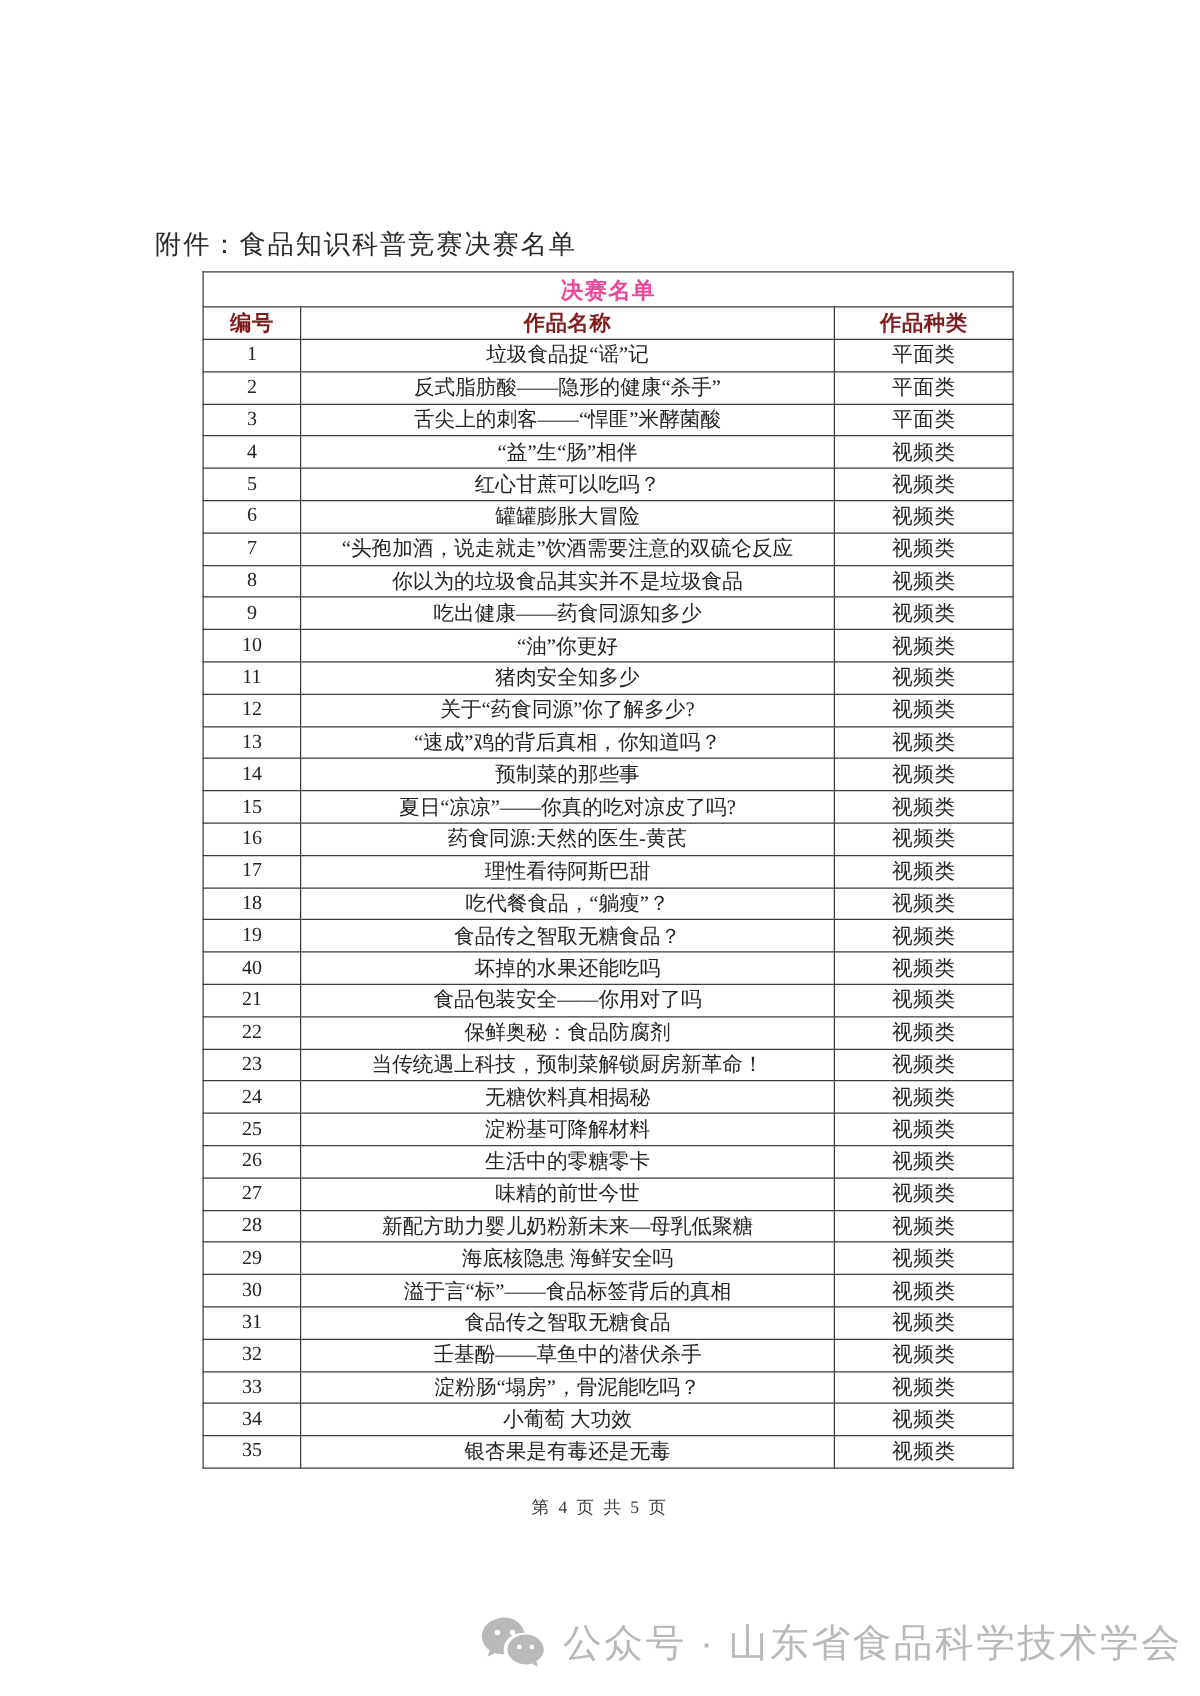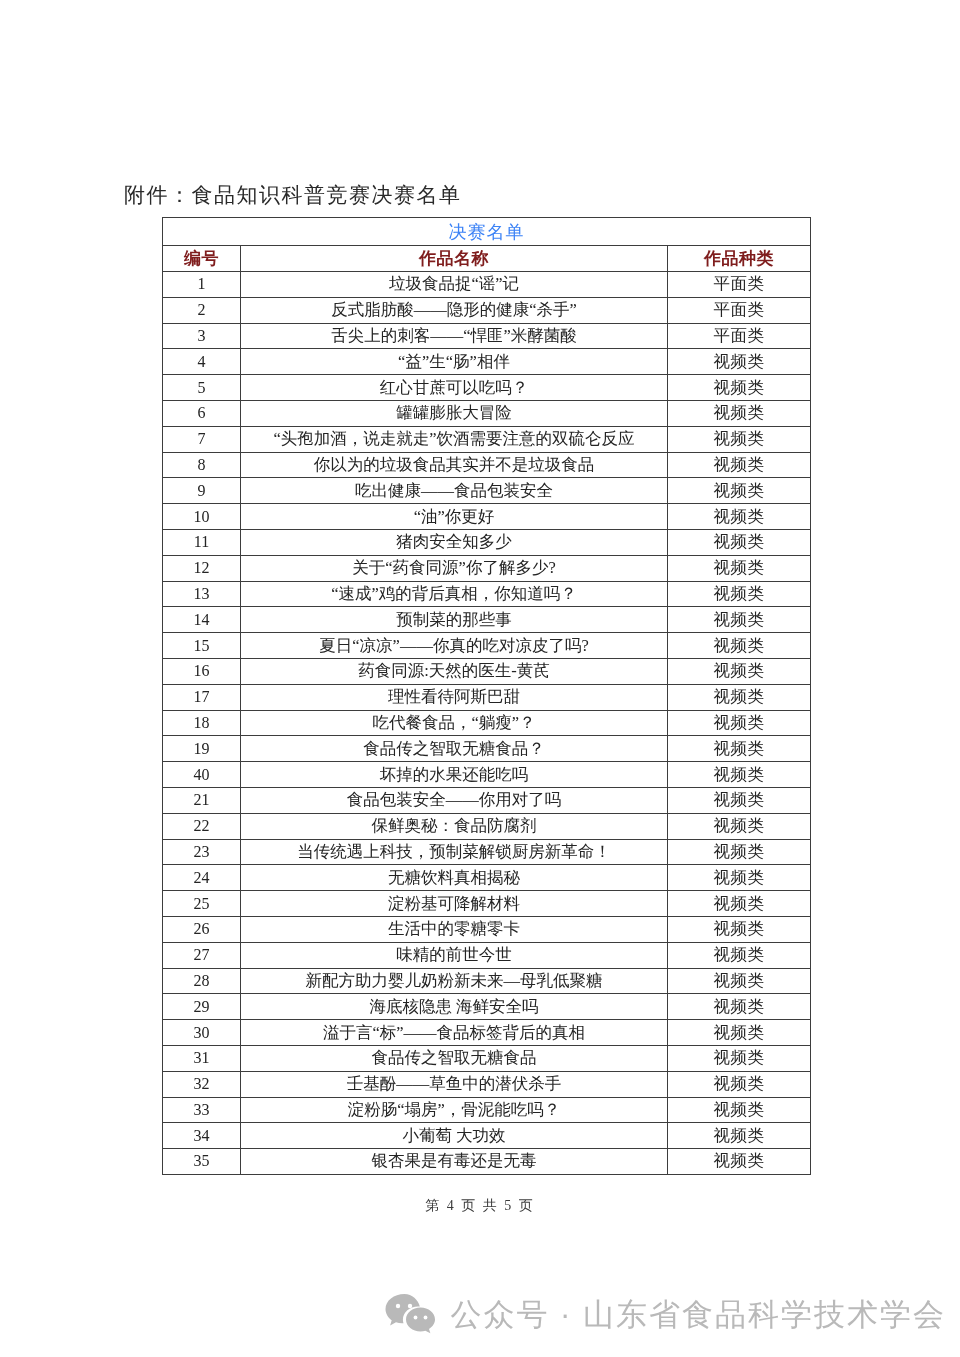--- a/index.html
+++ b/index.html
@@ -34,23 +34,23 @@
   table.finals-table td, table.finals-table th {
     border: 1px solid #3d3d3d;
     text-align: center;
     vertical-align: middle;
     overflow: hidden;
     white-space: nowrap;
   }
   tr.title-row td {
     height: 28px;
     font-size: 18px;
-    font-weight: 400;
+    font-weight: 700;
     letter-spacing: 1px;
-    color: #3b82f6;
+    color: #ec4899;
   }
   tr.header-row th {
     height: 26px;
     font-size: 17px;
     font-weight: 700;
     color: #7f1d1d;
     letter-spacing: 0.5px;
   }
   tbody tr td { height: 25.8px; font-size: 16.5px; color: #242424; }
   td.col-no   { font-size: 16px; }
@@ -148,21 +148,21 @@
     </tr>
 
     <tr>
       <td class="col-no">8</td>
       <td class="col-name">你以为的垃圾食品其实并不是垃圾食品</td>
       <td class="col-type">视频类</td>
     </tr>
 
     <tr>
       <td class="col-no">9</td>
-      <td class="col-name">吃出健康——食品包装安全</td>
+      <td class="col-name">吃出健康——药食同源知多少</td>
       <td class="col-type">视频类</td>
     </tr>
 
     <tr>
       <td class="col-no">10</td>
       <td class="col-name">“油”你更好</td>
       <td class="col-type">视频类</td>
     </tr>
 
     <tr>

